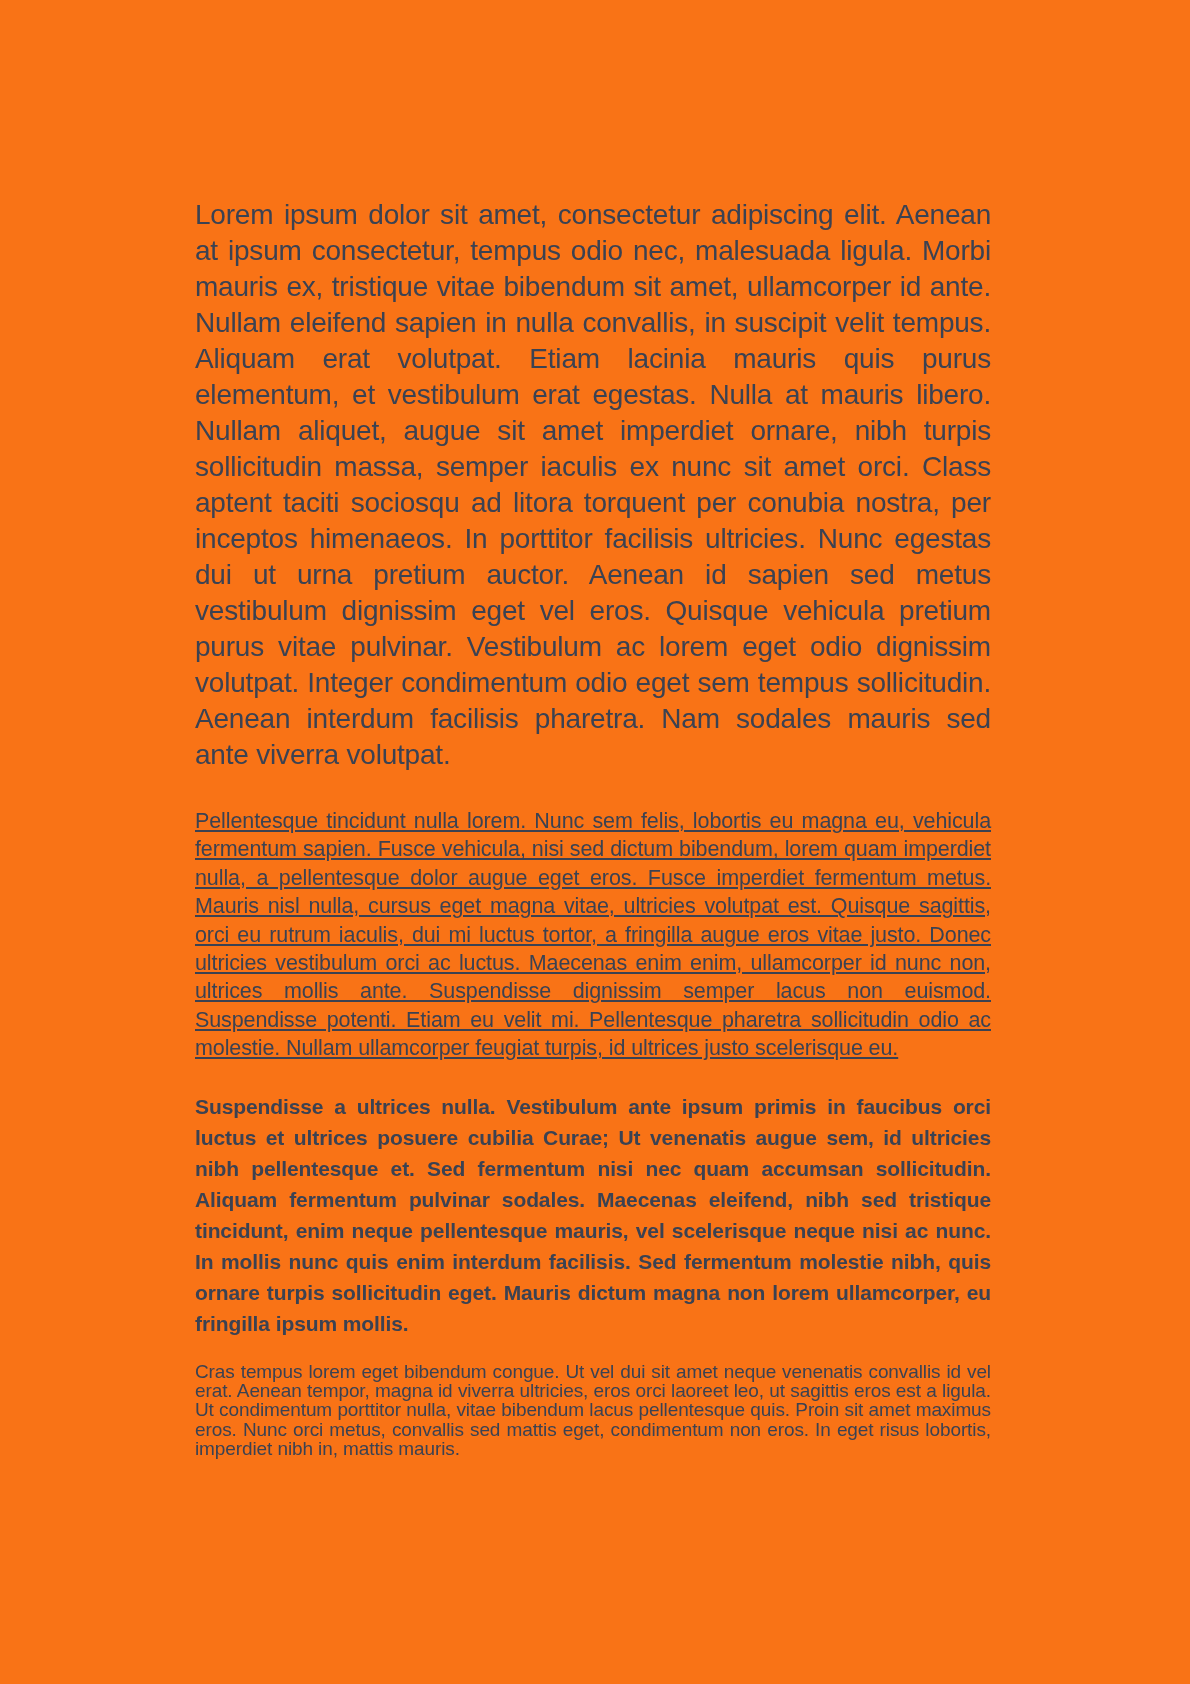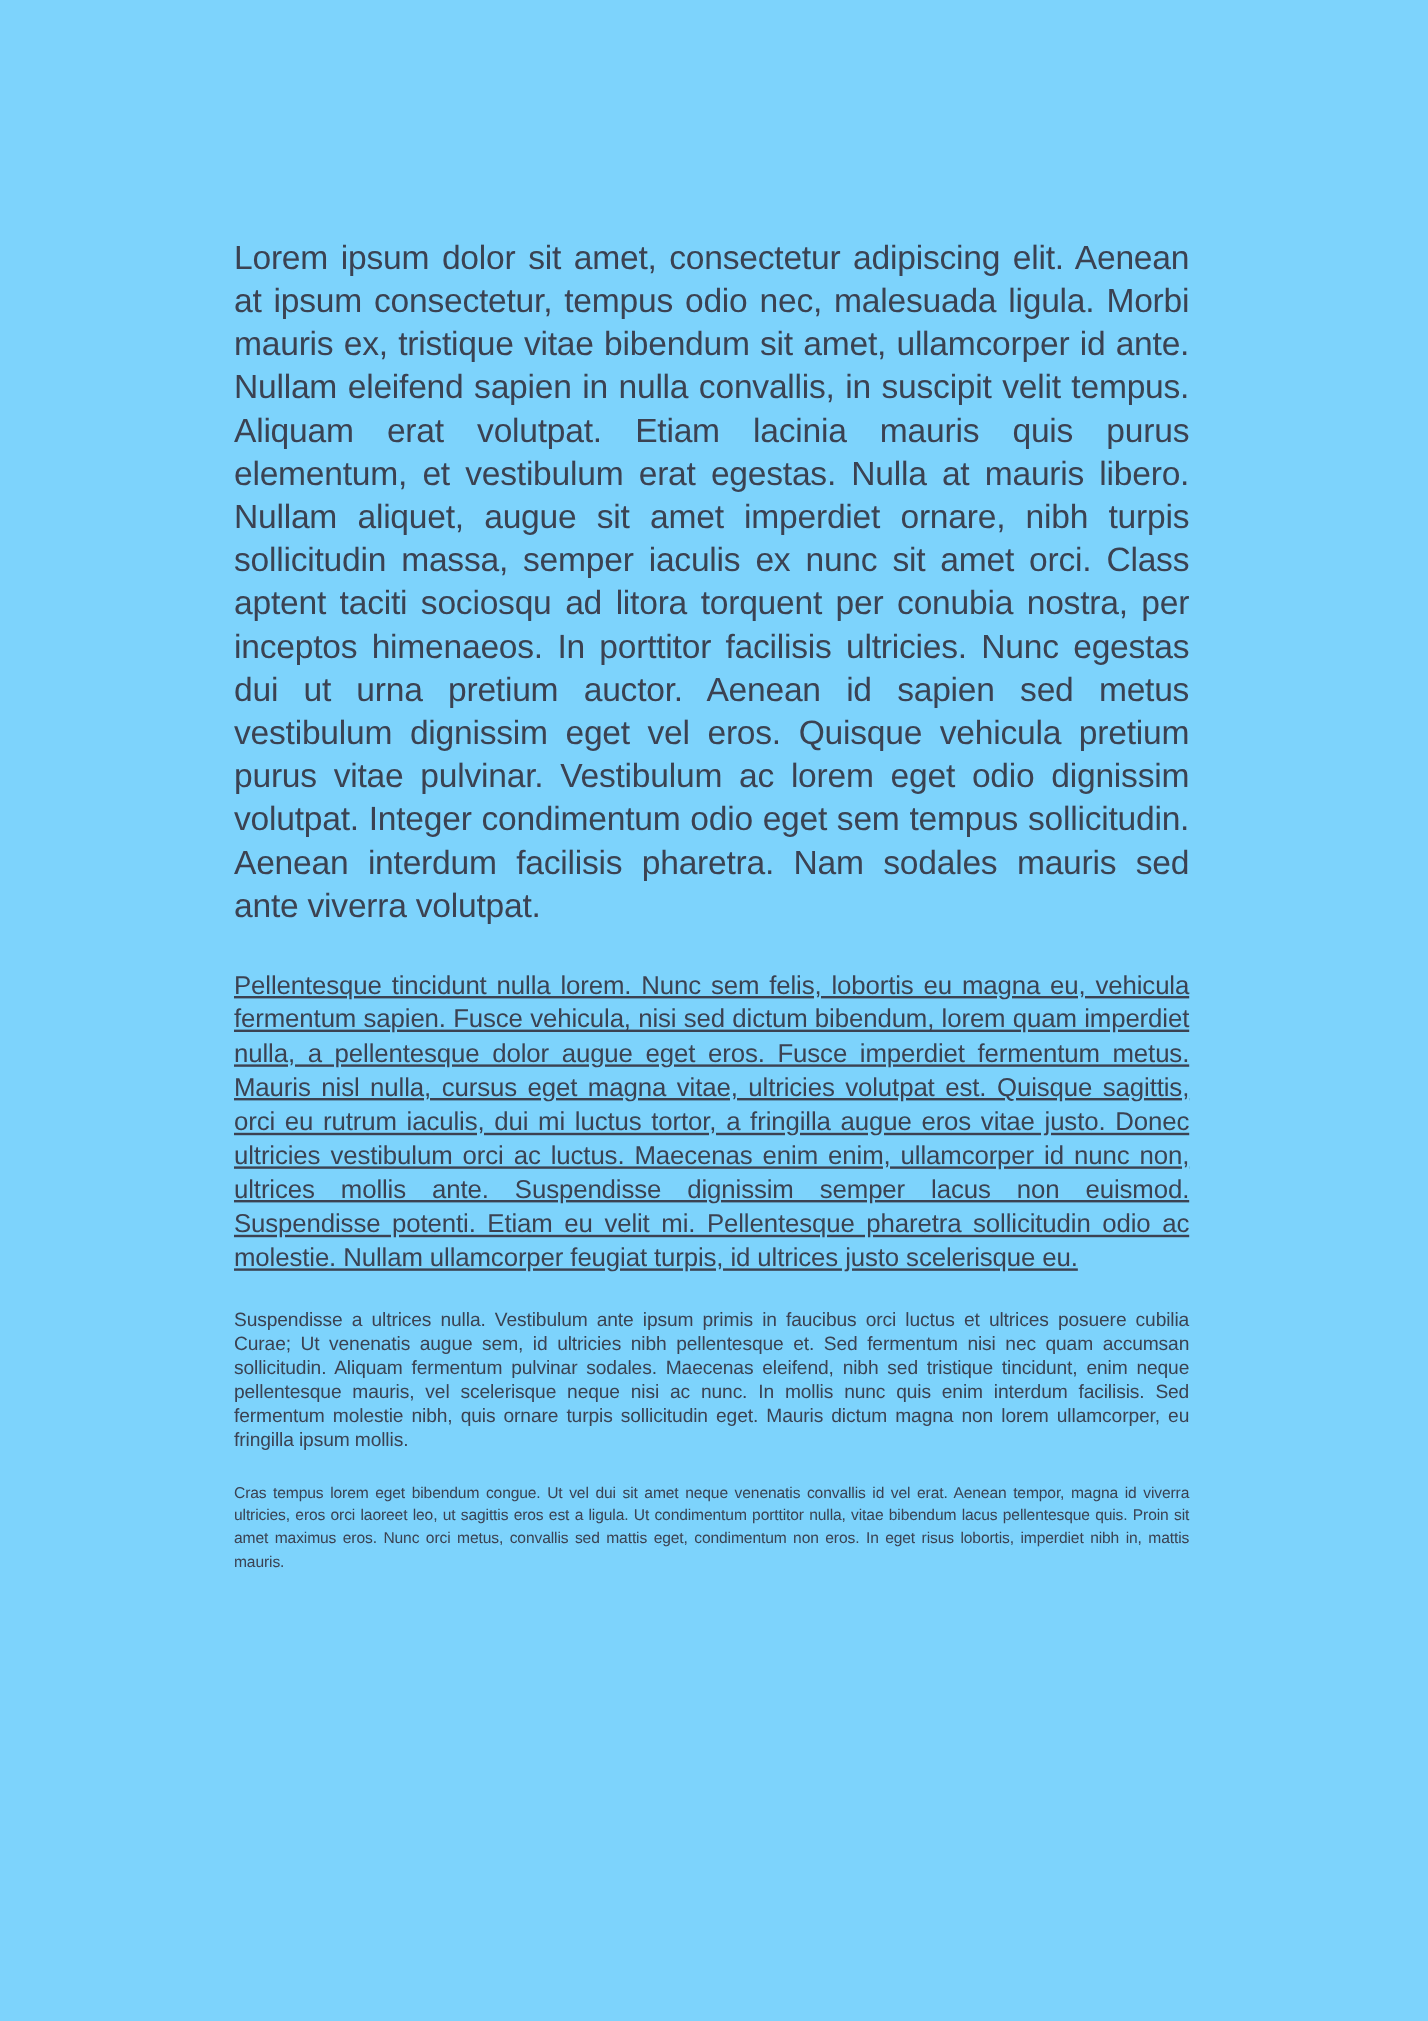--- a/index.html
+++ b/index.html
@@ -10,21 +10,21 @@
   body {
     width: 1190px;
     height: 1684px;
     position: relative;
     font-family: "Liberation Sans", "DejaVu Sans", sans-serif;
     overflow: hidden;
   }
   .page {
     position: absolute;
     inset: 0;
-    background: #7dd3fc;
+    background: #f97316;
   }
   .content {
     position: absolute;
     left: 195px;
     top: 197px;
     width: 796px;
     color: #3b4252;
     font-weight: 300;
   }
   .content p {
@@ -39,27 +39,28 @@
     letter-spacing: -0.2px;
   }
   .p2 {
     font-size: 21.5px;
     line-height: 28.4px;
     margin-bottom: 28px !important;
     letter-spacing: -0.1px;
     text-decoration: underline;
   }
   .p3 {
-    font-size: 16px;
-    line-height: 20px;
+    font-size: 21px;
+    line-height: 31px;
     margin-bottom: 23px !important;
     letter-spacing: -0.1px;
+    font-weight: bold;
   }
   .p4 {
-    font-size: 13px;
+    font-size: 19px;
     line-height: 19.3px;
     letter-spacing: -0.1px;
   }
 </style>
 </head>
 <body>
 
 <div class="page">
   <div class="content">
     <p class="p1">Lorem ipsum dolor sit amet, consectetur adipiscing elit. Aenean at ipsum consectetur, tempus odio nec, malesuada ligula. Morbi mauris ex, tristique vitae bibendum sit amet, ullamcorper id ante. Nullam eleifend sapien in nulla convallis, in suscipit velit tempus. Aliquam erat volutpat. Etiam lacinia mauris quis purus elementum, et vestibulum erat egestas. Nulla at mauris libero. Nullam aliquet, augue sit amet imperdiet ornare, nibh turpis sollicitudin massa, semper iaculis ex nunc sit amet orci. Class aptent taciti sociosqu ad litora torquent per conubia nostra, per inceptos himenaeos. In porttitor facilisis ultricies. Nunc egestas dui ut urna pretium auctor. Aenean id sapien sed metus vestibulum dignissim eget vel eros. Quisque vehicula pretium purus vitae pulvinar. Vestibulum ac lorem eget odio dignissim volutpat. Integer condimentum odio eget sem tempus sollicitudin. Aenean interdum facilisis pharetra. Nam sodales mauris sed ante viverra volutpat.</p>

